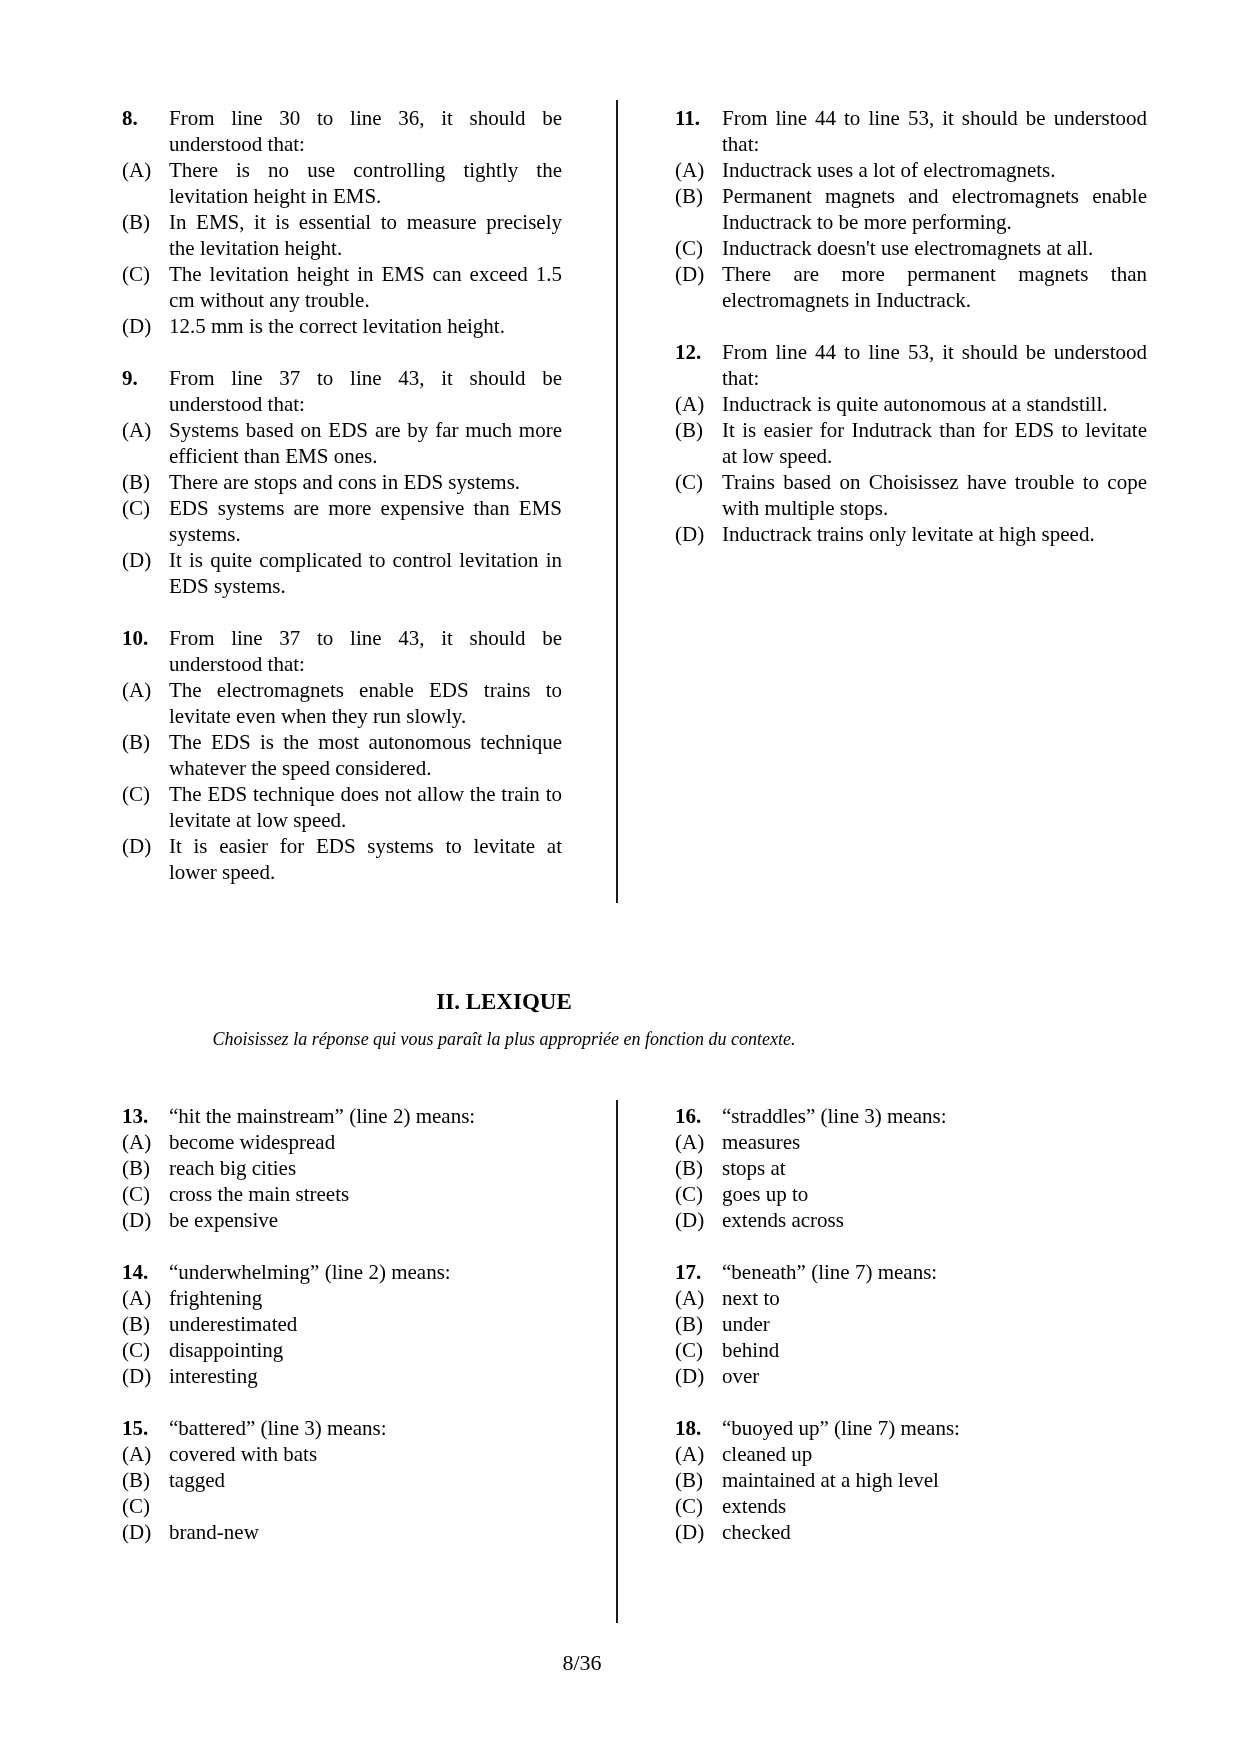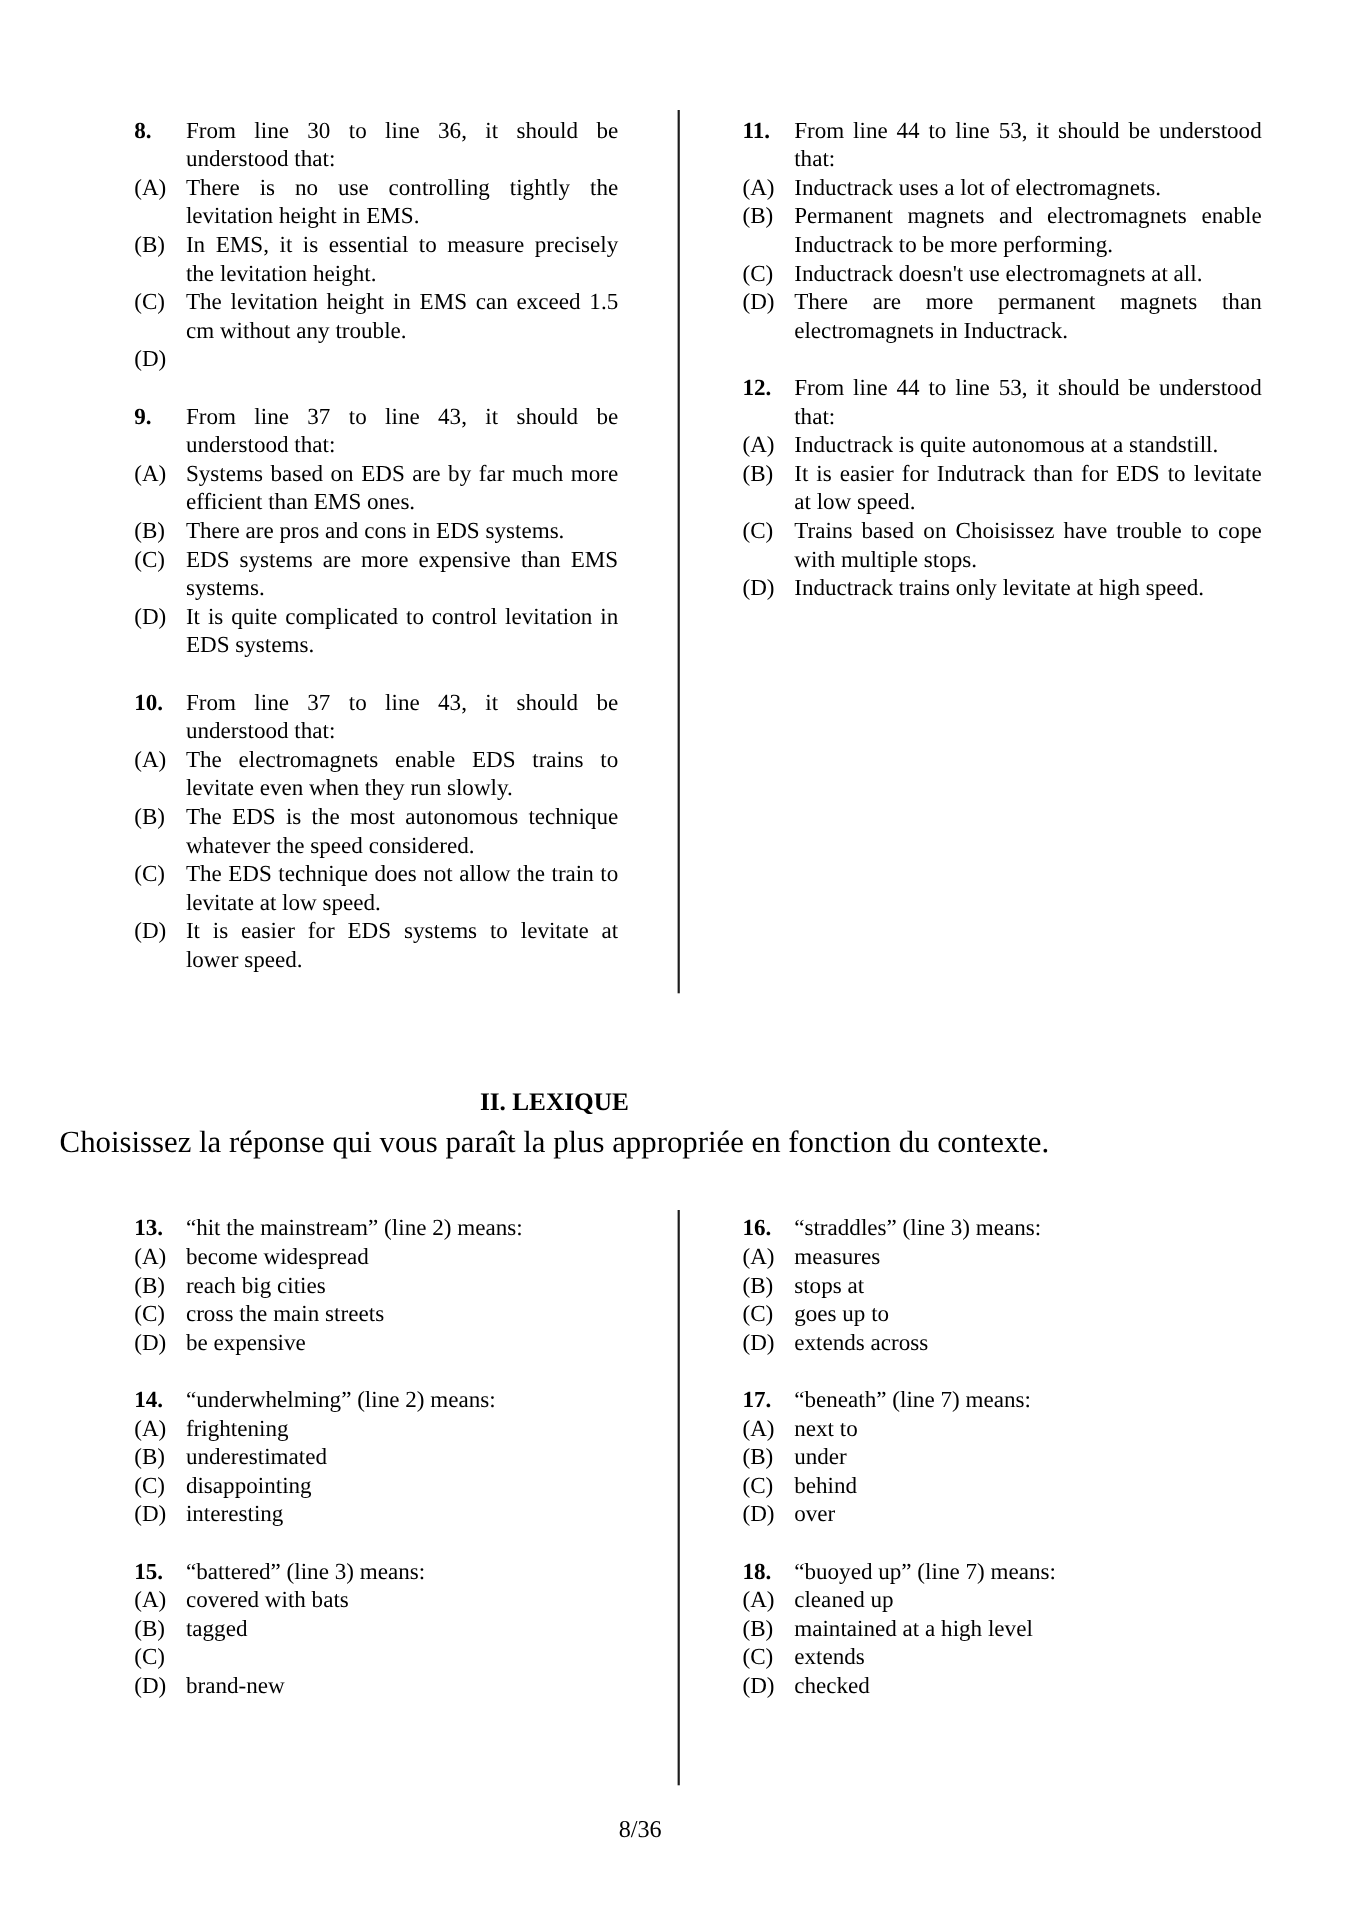--- a/index.html
+++ b/index.html
@@ -41,21 +41,22 @@
     position:absolute;
     top:988px;left:0;width:1008px;
     text-align:center;
   }
   .lex-title{
     font-weight:bold;
     font-size:23px;
     line-height:28px;
   }
   .lex-subtitle{
-    font-size:28px;
+    font-style:italic;
+    font-size:18px;
     line-height:30px;
     margin-top:8px;
   }
   .page-number{
     position:absolute;
     top:1650px;left:0;width:1164px;
     text-align:center;
     font-size:22px;
   }
 </style>
@@ -81,34 +82,35 @@
           <div class="qrow">
             <span class="qlabel">(B)</span>
             <div class="qtext">In EMS, it is essential to measure precisely the levitation height.</div>
           </div>
           <div class="qrow">
             <span class="qlabel">(C)</span>
             <div class="qtext">The levitation height in EMS can exceed 1.5 cm without any trouble.</div>
           </div>
           <div class="qrow">
             <span class="qlabel">(D)</span>
+            <div class="qtext">12.5 mm is the correct levitation height.</div>
           </div>
         </div>
         <div class="question">
           <div class="qrow">
             <span class="qlabel qnum">9.</span>
             <div class="qtext">From line 37 to line 43, it should be understood that:</div>
           </div>
           <div class="qrow">
             <span class="qlabel">(A)</span>
             <div class="qtext">Systems based on EDS are by far much more efficient than EMS ones.</div>
           </div>
           <div class="qrow">
             <span class="qlabel">(B)</span>
-            <div class="qtext">There are pros and cons in EDS systems.</div>
+            <div class="qtext">There are stops and cons in EDS systems.</div>
           </div>
           <div class="qrow">
             <span class="qlabel">(C)</span>
             <div class="qtext">EDS systems are more expensive than EMS systems.</div>
           </div>
           <div class="qrow">
             <span class="qlabel">(D)</span>
             <div class="qtext">It is quite complicated to control levitation in EDS systems.</div>
           </div>
         </div>

